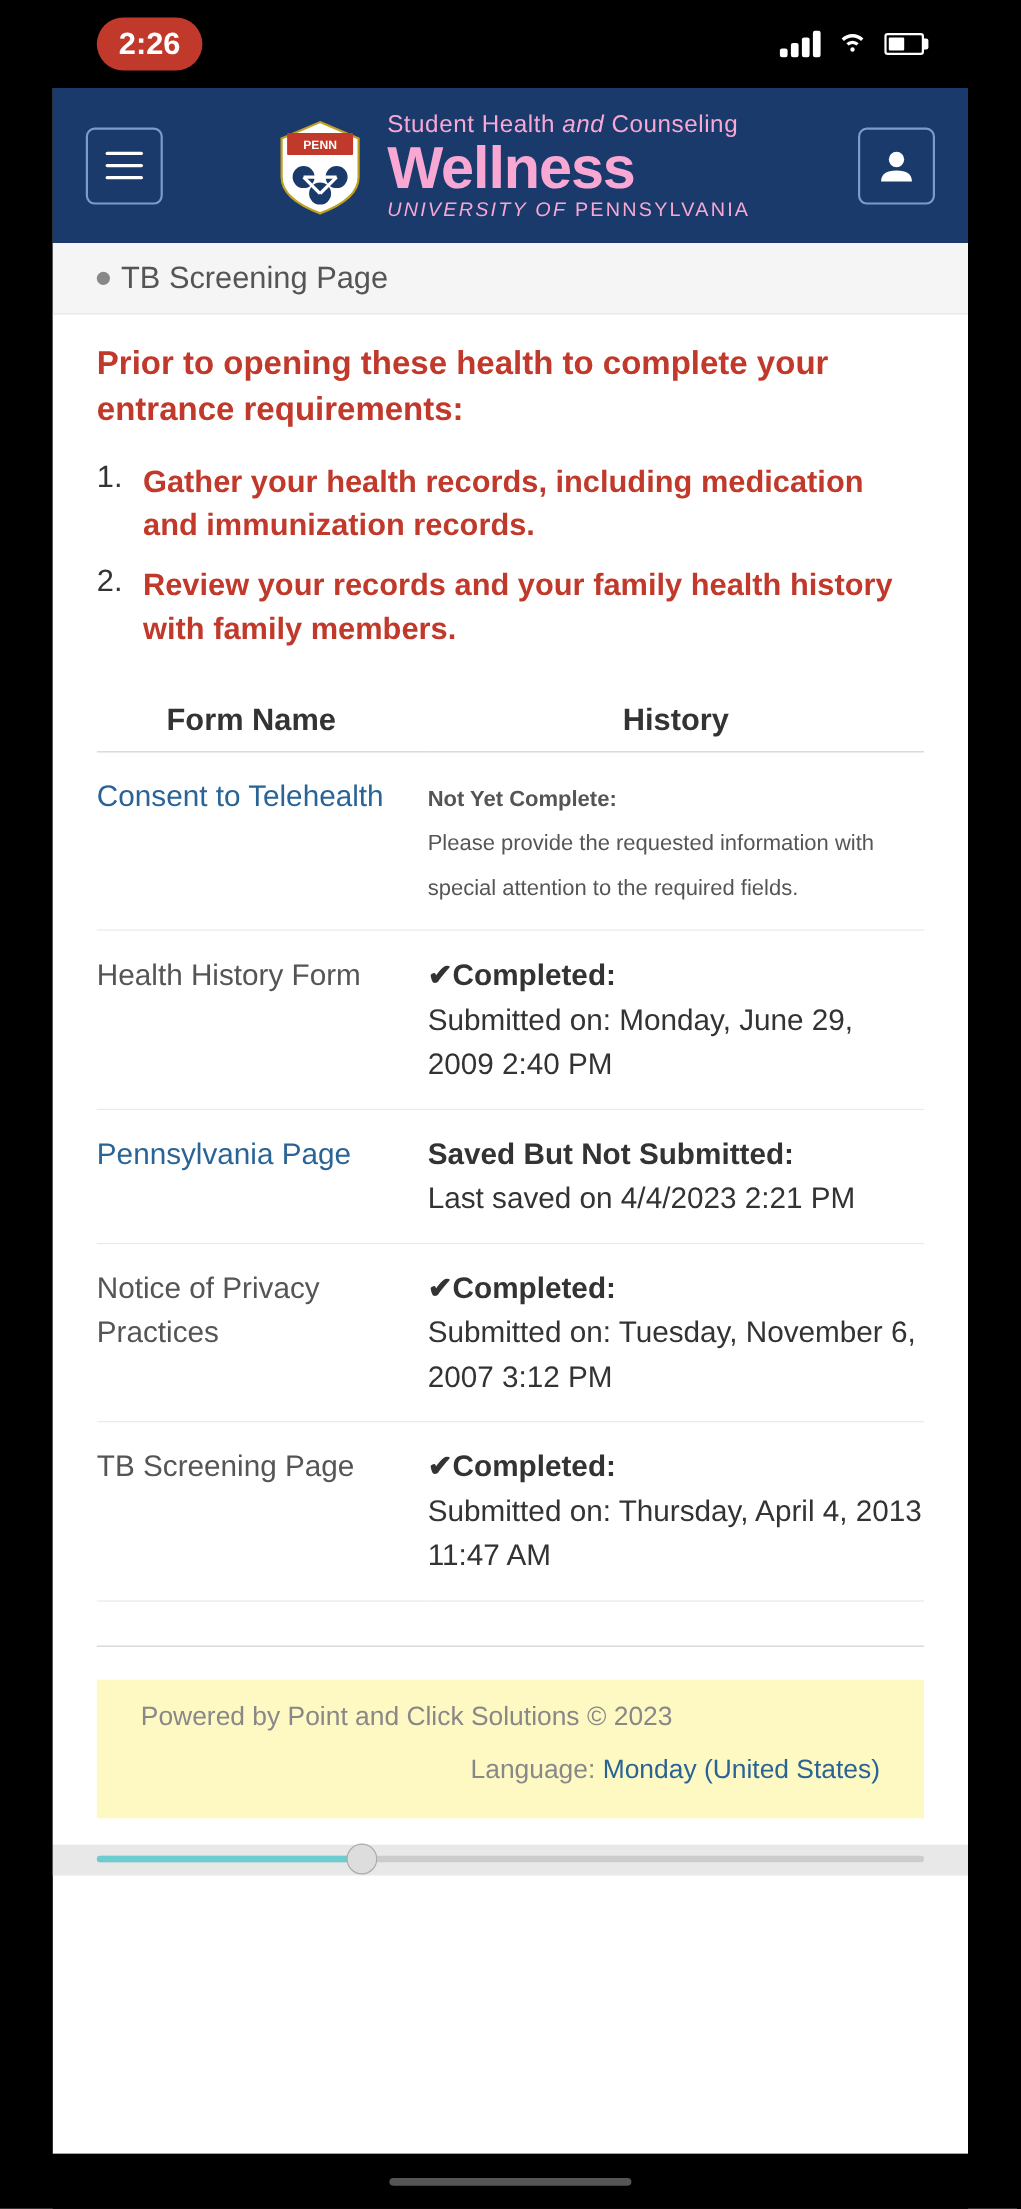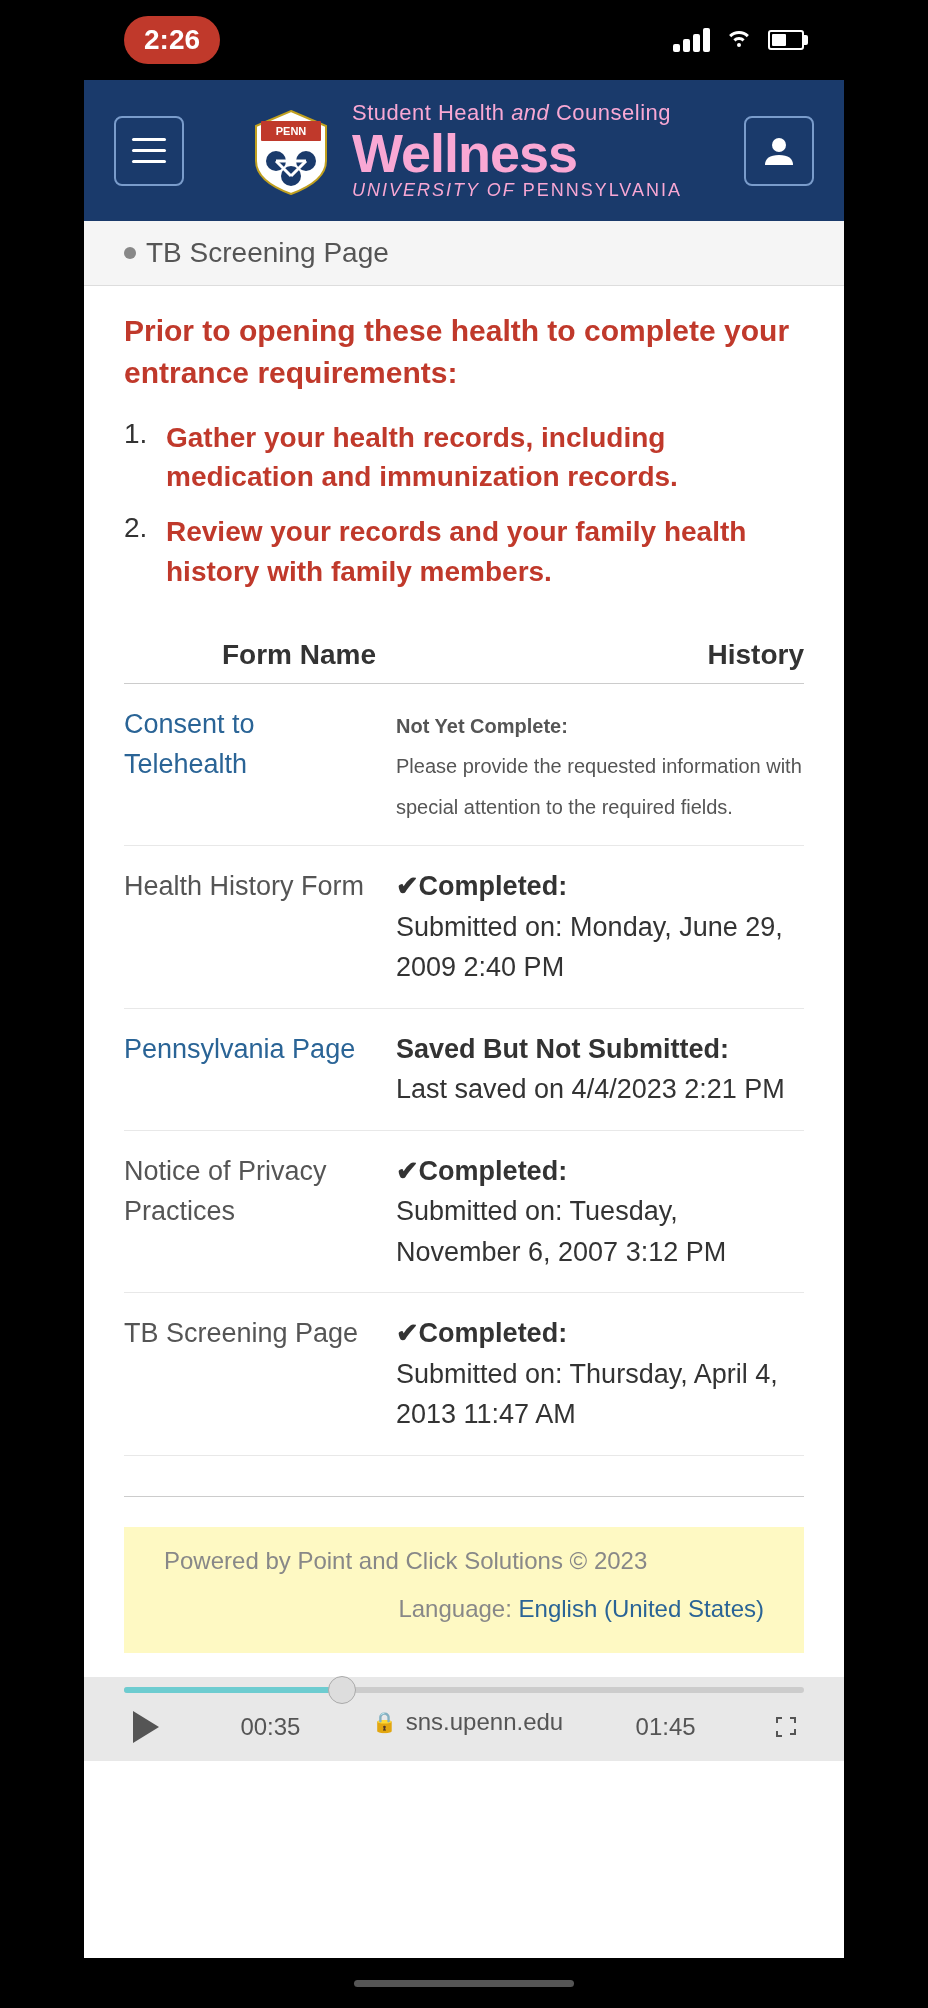--- a/index.html
+++ b/index.html
@@ -9,21 +9,21 @@
       background: #000;
       width: 928px;
       min-height: 2008px;
       font-family: -apple-system, BlinkMacSystemFont, 'Helvetica Neue', Arial, sans-serif;
       display: flex;
       flex-direction: column;
       align-items: center;
     }
 
     .phone-frame {
-      width: 760px;
+      width: 832px;
       min-height: 2008px;
       background: #000;
       display: flex;
       flex-direction: column;
       align-items: center;
     }
 
     
     .status-bar {
       width: 100%;
@@ -257,21 +257,21 @@
     .forms-table {
       width: 100%;
       border-collapse: collapse;
       margin-bottom: 40px;
     }
 
     .forms-table thead tr th {
       font-size: 28px;
       font-weight: 700;
       color: #333;
-      text-align: right;
+      text-align: center;
       padding: 12px 0;
       border-bottom: 1px solid #ccc;
     }
 
     .forms-table tbody tr {
       border-bottom: 1px solid #e8e8e8;
       vertical-align: top;
     }
 
     .forms-table tbody tr td {
@@ -565,47 +565,31 @@
             </tr>
           </tbody>
       </table>
 
       <div class="divider"></div>
 
       <div class="footer">
         <p class="footer-powered">Powered by Point and Click Solutions © 2023</p>
         <p class="footer-language">
           <span>Language:</span>
-          <a href="#">English (United States)</a>
+          <a href="#">Monday (United States)</a>
         </p>
       </div>
 
     </div>
 
     <div class="video-bar">
       <div class="progress-bar-container">
         <div class="progress-fill"></div>
         <div class="progress-thumb"></div>
       </div>
-      <div class="video-controls">
-        <div class="play-btn">
-          <div class="play-triangle"></div>
-        </div>
-        <span class="time-current">00:35</span>
-        <div class="url-bar">
-          <span class="lock-icon">🔒</span>
-          <span class="url-text">sns.upenn.edu</span>
-        </div>
-        <span class="time-total">01:45</span>
-        <div class="fullscreen-btn">
-          <svg width="28" height="28" viewBox="0 0 28 28" fill="#555">
-            <path d="M4 4h6v2H6v4H4zm14 0h6v6h-2V6h-4zM4 18h2v4h4v2H4zm18 4h-4v-2h4v-4h2v6z"></path>
-          </svg>
-        </div>
-      </div>
     </div>
 
   </div>
 
   <div class="home-indicator">
     <div class="home-bar"></div>
   </div>
 
 </div>
 

